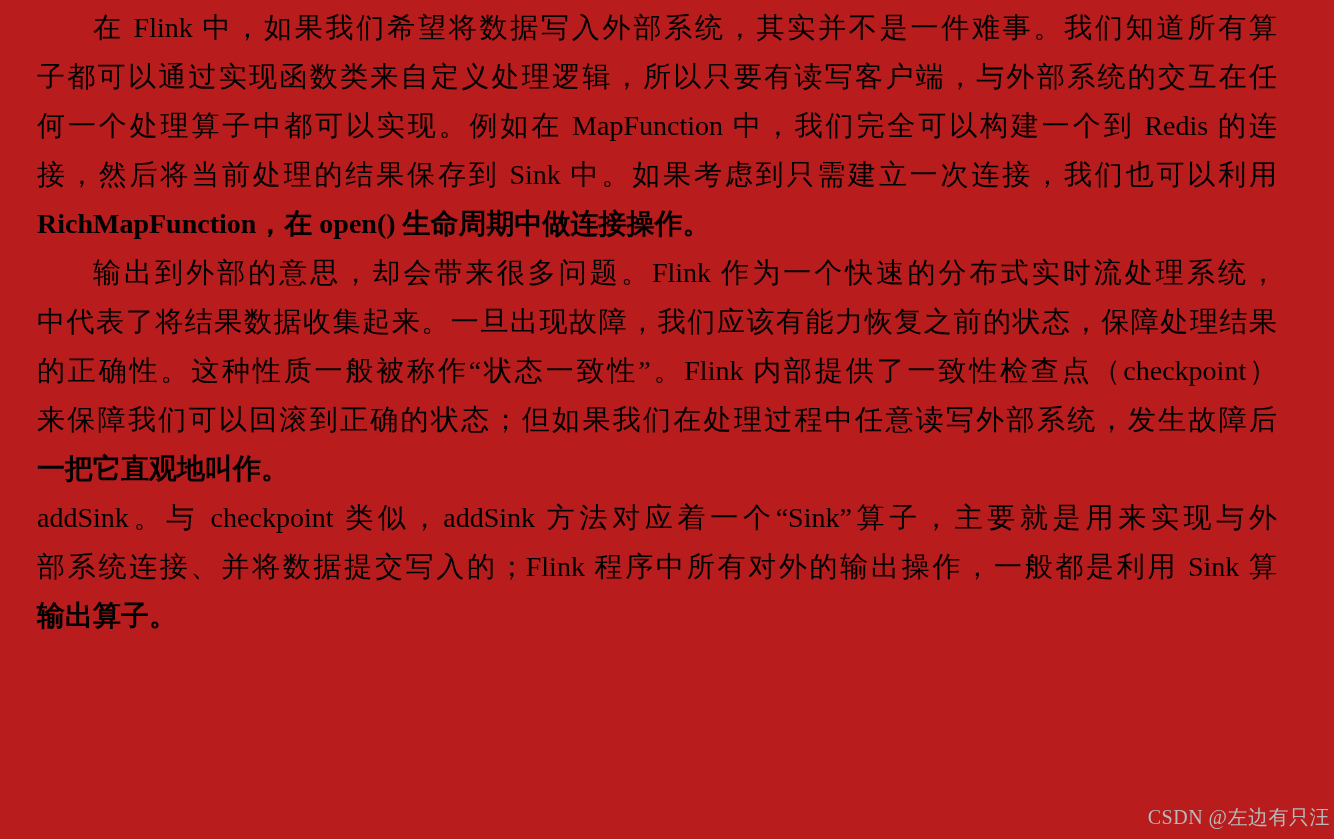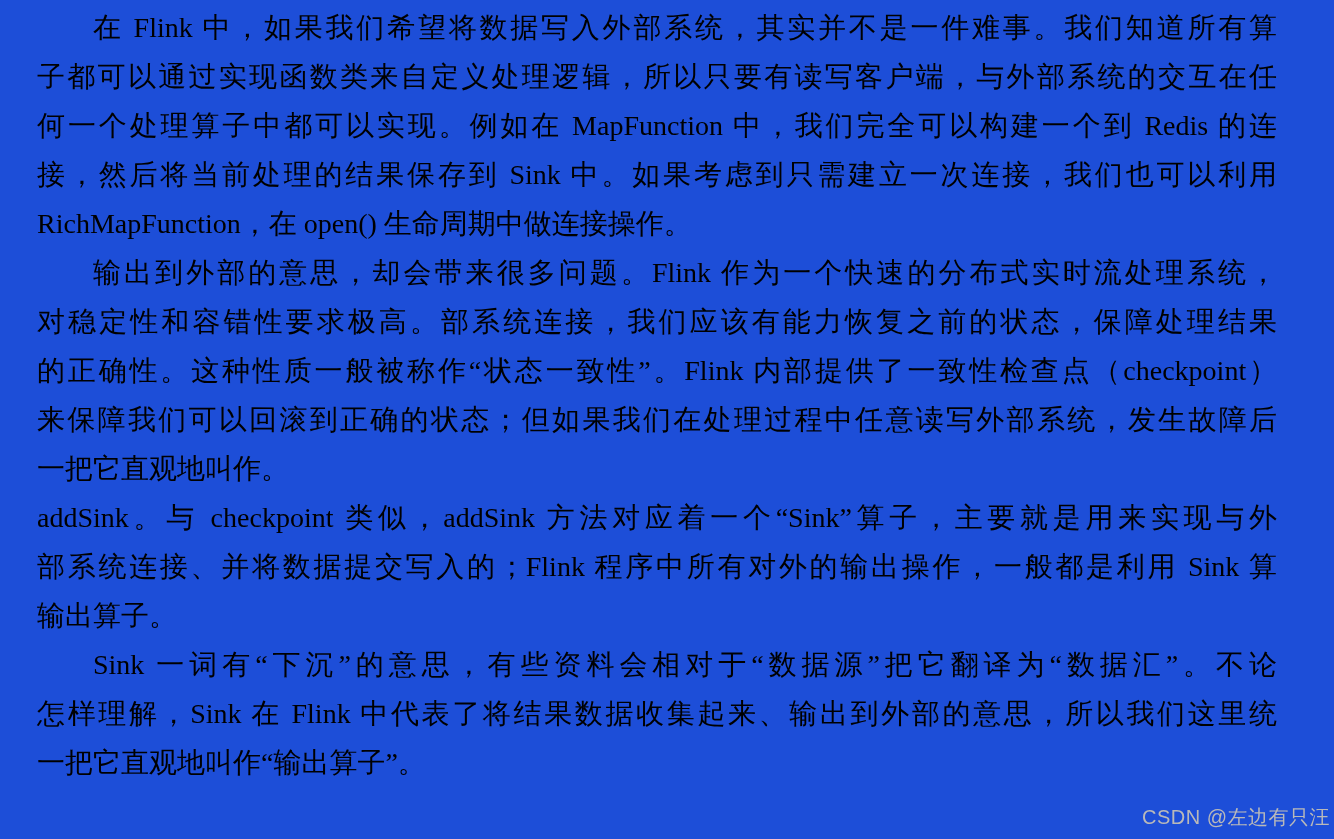--- a/index.html
+++ b/index.html
@@ -28,59 +28,55 @@
     line-height: 49px;
     text-align: justify;
     text-align-last: justify;
     white-space: normal;
   }
   .ln.ind {
     text-indent: 2em;
   }
   .ln.end {
     text-align-last: left;
+    font-weight: bold;
   }
   .watermark {
     position: absolute;
     top: 804px;
     right: 4px;
-    font-family: Liberation Sans, sans-serif;
+    font-family: Liberation Serif, serif;
     font-size: 20px;
     line-height: 26px;
     letter-spacing: 0.5px;
   }
 </style>
 </head>
 <body>
 
-<div class="page" style="background: #1d4ed8; color: rgb(0, 0, 0);">
+<div class="page" style="background: #b91c1c; color: rgb(0, 0, 0);">
 
   <div class="paragraph">
     <div class="ln ind">在 Flink 中，如果我们希望将数据写入外部系统，其实并不是一件难事。我们知道所有算</div>
     <div class="ln">子都可以通过实现函数类来自定义处理逻辑，所以只要有读写客户端，与外部系统的交互在任</div>
     <div class="ln">何一个处理算子中都可以实现。例如在 MapFunction 中，我们完全可以构建一个到 Redis 的连</div>
     <div class="ln">接，然后将当前处理的结果保存到 Sink 中。如果考虑到只需建立一次连接，我们也可以利用</div>
     <div class="ln end">RichMapFunction，在 open() 生命周期中做连接操作。</div>
   </div>
 
   <div class="paragraph">
     <div class="ln ind">输出到外部的意思，却会带来很多问题。Flink 作为一个快速的分布式实时流处理系统，</div>
-    <div class="ln">对稳定性和容错性要求极高。部系统连接，我们应该有能力恢复之前的状态，保障处理结果</div>
+    <div class="ln">中代表了将结果数据收集起来。一旦出现故障，我们应该有能力恢复之前的状态，保障处理结果</div>
     <div class="ln">的正确性。这种性质一般被称作“状态一致性”。Flink 内部提供了一致性检查点（checkpoint）</div>
     <div class="ln">来保障我们可以回滚到正确的状态；但如果我们在处理过程中任意读写外部系统，发生故障后</div>
     <div class="ln end">一把它直观地叫作。</div>
   </div>
 
   <div class="paragraph">
     <div class="ln">addSink。与 checkpoint 类似，addSink 方法对应着一个“Sink”算子，主要就是用来实现与外</div>
     <div class="ln">部系统连接、并将数据提交写入的；Flink 程序中所有对外的输出操作，一般都是利用 Sink 算</div>
     <div class="ln end">输出算子。</div>
   </div>
 
-  <div class="paragraph">
-    <div class="ln ind">Sink 一词有“下沉”的意思，有些资料会相对于“数据源”把它翻译为“数据汇”。不论</div>
-    <div class="ln">怎样理解，Sink 在 Flink 中代表了将结果数据收集起来、输出到外部的意思，所以我们这里统</div>
-    <div class="ln end">一把它直观地叫作“输出算子”。</div>
-  </div>
 
   <div class="watermark" style="color: rgb(185, 185, 185);">CSDN @左边有只汪</div>
 
 </div>
 
 </body></html>

